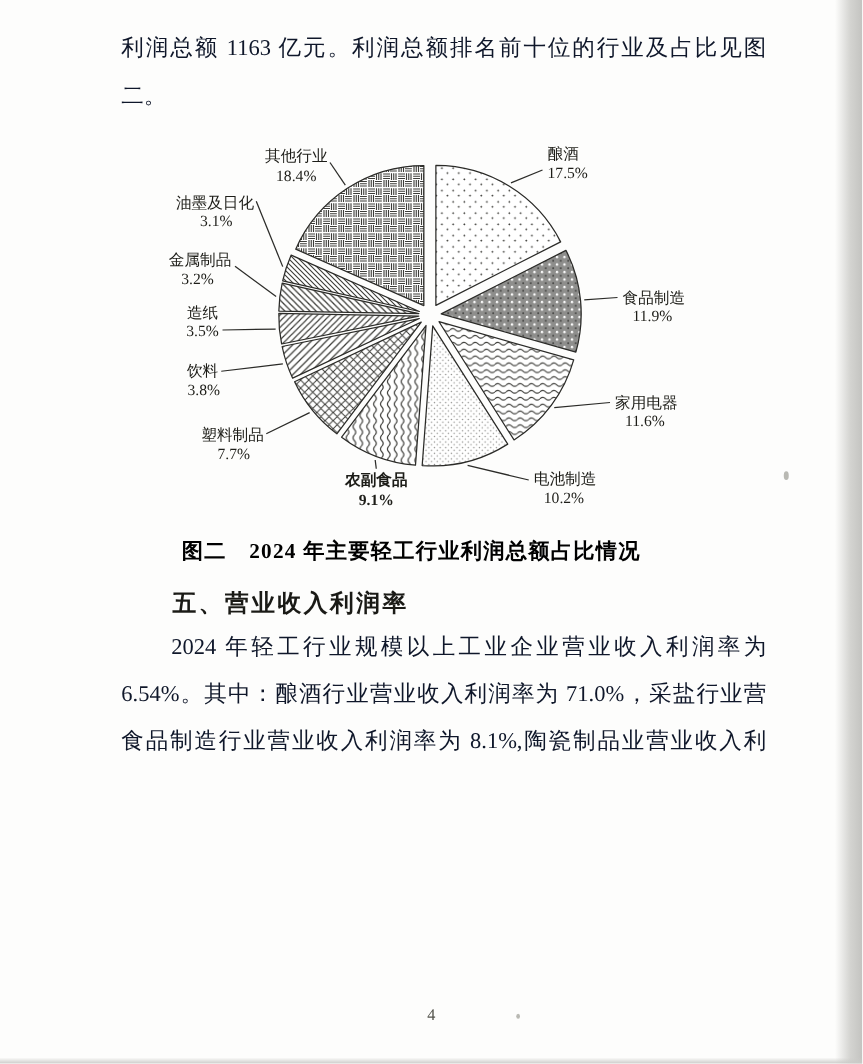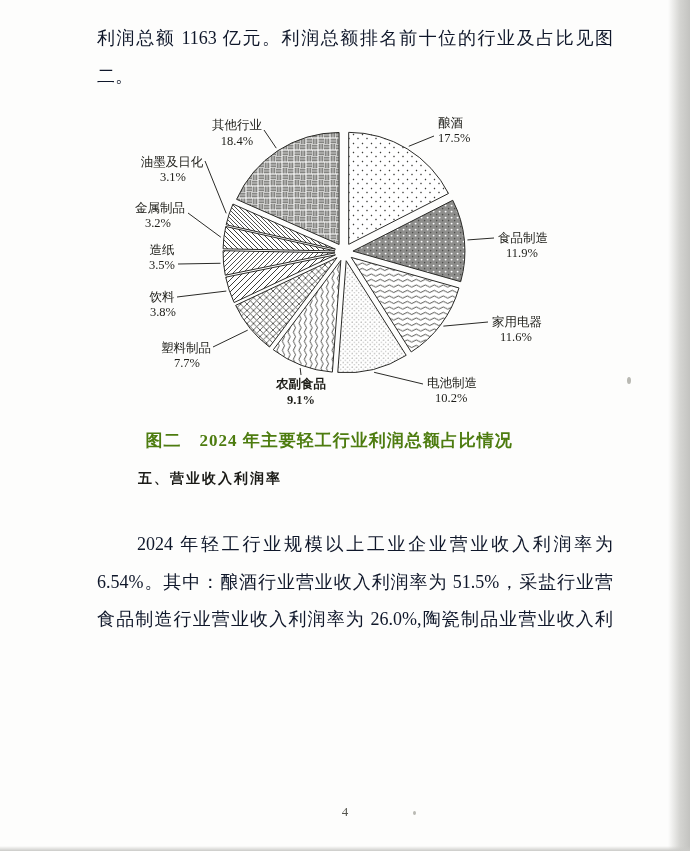--- a/index.html
+++ b/index.html
@@ -3,34 +3,34 @@
 <meta charset="utf-8">
 <style>
   html,body{margin:0;padding:0;background:#ffffff;}
   .page{
     position:relative;width:690px;height:851px;overflow:hidden;
     background:#fdfdfc;color:#26261f;
     font-family:"Liberation Serif","DejaVu Serif",serif;
   }
   .para{position:absolute;left:97px;width:516px;}
   .para1{top:20px;}
-  .para2{top:526px;}
+  .para2{top:499px;}
   .jline{
     height:37.5px;line-height:37.5px;font-size:18px;
     text-align:justify;text-align-last:justify;color:#0f172a;
   }
   .jline.noj{text-align-last:left;}
   .jline.indent{padding-left:40px;}
   .caption{
     position:absolute;top:429px;left:0;width:658px;text-align:center;
-    font-size:17px;font-weight:700;letter-spacing:1px;color:#4d7c0f;
+    font-size:17px;font-weight:700;letter-spacing:1px;color:#000000;
   }
   .heading{
     position:absolute;top:470px;left:138px;margin:0;
-    font-size:14px;font-weight:700;letter-spacing:2px;color:#1a1a16;
+    font-size:19px;font-weight:700;letter-spacing:2px;color:#1a1a16;
   }
   .chart{position:absolute;top:96px;left:0;width:690px;height:334px;}
   .pagenum{
     position:absolute;top:804px;left:0;width:690px;text-align:center;
     font-size:13px;color:#55554e;
   }
   .edge-right{
     position:absolute;top:0;right:0;width:22px;height:851px;
     background:linear-gradient(to right, rgba(190,190,186,0) 0%, #d4d4d1 55%, #c3c3c0 100%);
   }
@@ -152,22 +152,22 @@
         <text x="237" y="33" text-anchor="middle" font-size="12.5" font-weight="400" fill="#1d1d18">其他行业</text>
         <text x="237" y="49" text-anchor="middle" font-size="12.5" font-weight="400" fill="#1d1d18">18.4%</text>
      </svg></div>
 
   <div class="caption">图二　2024 年主要轻工行业利润总额占比情况</div>
 
   <h2 class="heading">五、营业收入利润率</h2>
 
   <div class="para para2">
     <div class="jline indent">2024 年轻工行业规模以上工业企业营业收入利润率为</div>
-    <div class="jline">6.54%。其中：酿酒行业营业收入利润率为 51.5%，采盐行业营</div>
-    <div class="jline">食品制造行业营业收入利润率为 26.0%,陶瓷制品业营业收入利</div>
+    <div class="jline">6.54%。其中：酿酒行业营业收入利润率为 71.0%，采盐行业营</div>
+    <div class="jline">食品制造行业营业收入利润率为 8.1%,陶瓷制品业营业收入利</div>
   </div>
 
   <div class="pagenum">4</div>
 
   <div class="speck s1"></div>
   <div class="speck s2"></div>
   <div class="edge-right"></div>
   <div class="edge-bottom"></div>
 
 </div>

